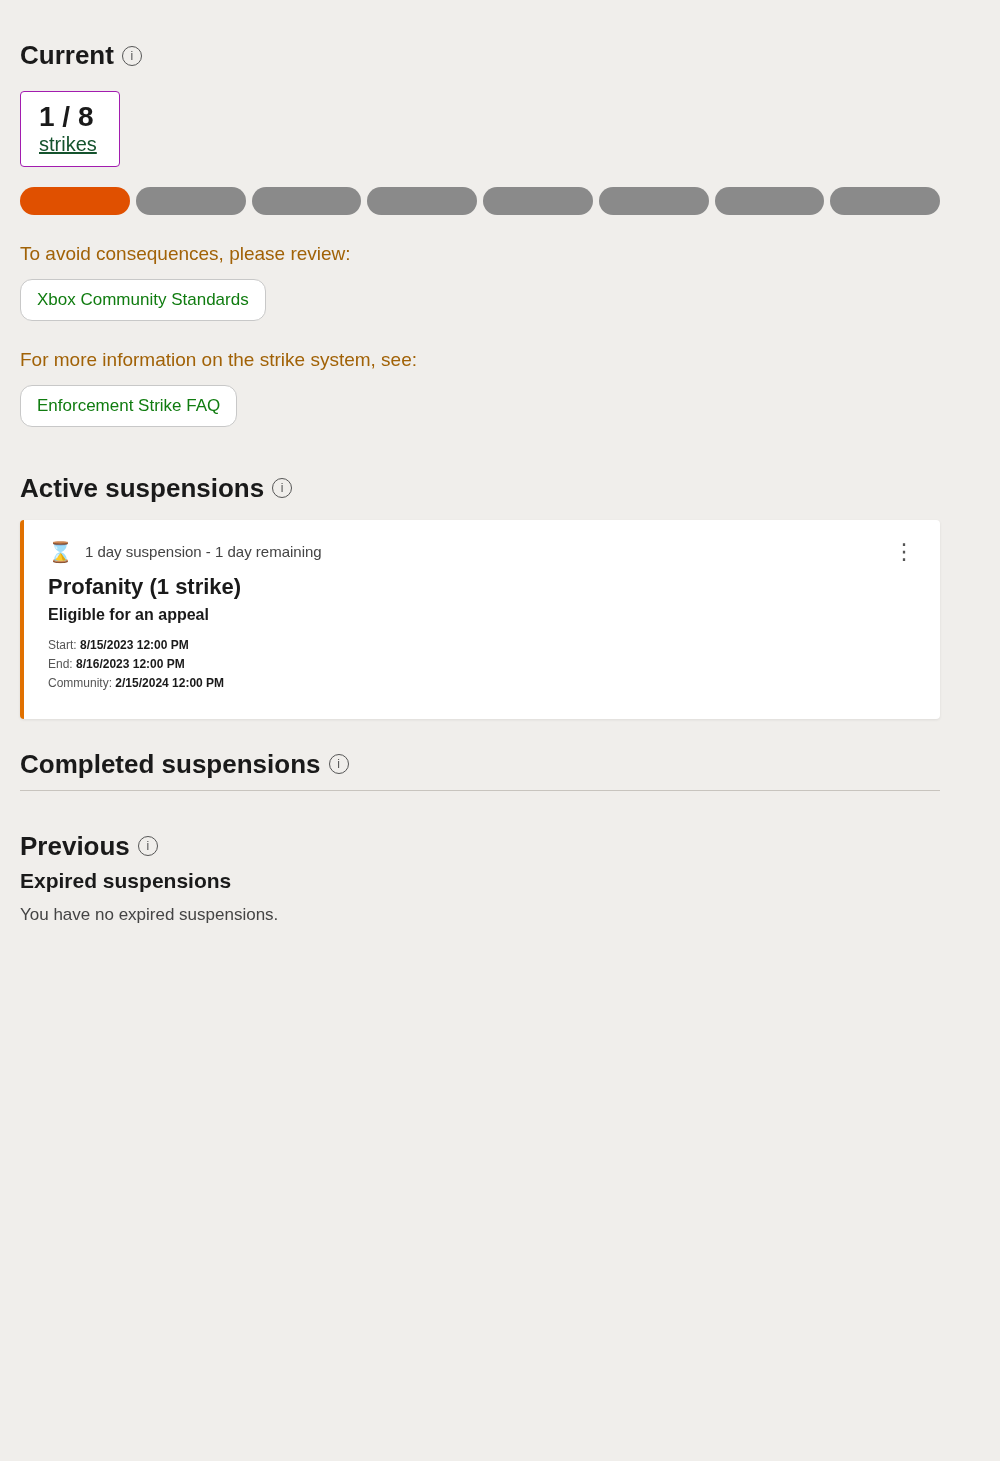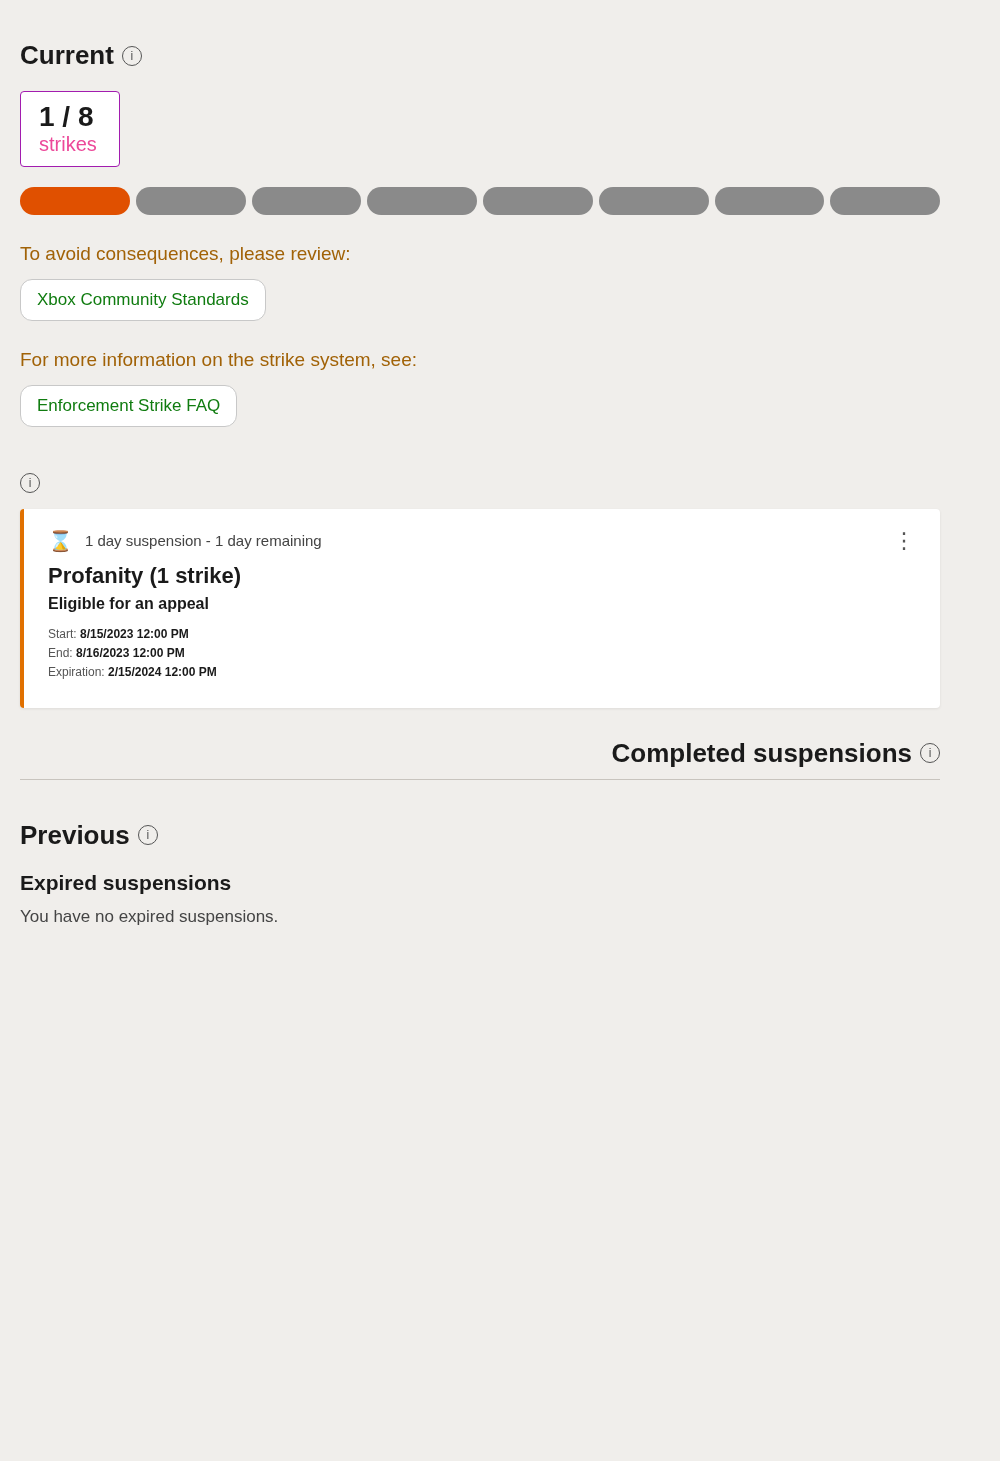--- a/index.html
+++ b/index.html
@@ -60,21 +60,22 @@
     .strikes-badge .fraction {
       font-size: 28px;
       font-weight: 600;
       color: #1a1a1a;
       line-height: 1.1;
     }
 
     .strikes-badge .label {
       font-size: 20px;
       font-weight: 500;
-      color: #ec4899;
+      color: #14532d;
+      text-decoration: underline;
     }
 
     
     .progress-bar-container {
       display: flex;
       gap: 6px;
       margin-bottom: 28px;
       align-items: center;
     }
 
@@ -244,20 +245,21 @@
     
     <p class="review-text">To avoid consequences, please review:</p>
     <a class="link-button">Xbox Community Standards</a>
 
     <p class="review-text">For more information on the strike system, see:</p>
     <a class="link-button">Enforcement Strike FAQ</a>
   </div>
 
   <div style="margin-top: 10px;">
     <div class="section-title" style="margin-bottom: 16px;">
+      <span>Active suspensions</span>
       <span class="info-icon">i</span>
     </div>
 
     <div class="suspension-card">
       <div class="card-header">
         <div class="card-header-left">
           <span class="hourglass-icon">⌛</span>
           <span class="suspension-timer">1 day suspension - 1 day remaining</span>
         </div>
         <span class="more-icon">⋮</span>
@@ -268,37 +270,37 @@
 
       <div class="suspension-detail">
         <span class="detail-label">Start: </span>
         <span class="detail-value">8/15/2023 12:00 PM</span>
       </div>
       <div class="suspension-detail">
         <span class="detail-label">End: </span>
         <span class="detail-value">8/16/2023 12:00 PM</span>
       </div>
       <div class="suspension-detail">
-        <span class="detail-label">Expiration: </span>
+        <span class="detail-label">Community: </span>
         <span class="detail-value">2/15/2024 12:00 PM</span>
       </div>
     </div>
   </div>
 
   <div>
-    <div class="section-title" style="margin-bottom: 0; justify-content: flex-end;">
+    <div class="section-title" style="margin-bottom: 0;">
       <span>Completed suspensions</span>
       <span class="info-icon">i</span>
     </div>
   </div>
 
   <hr class="divider">
 
   <div>
-    <div class="section-title" style="margin-bottom: 20px;">
+    <div class="section-title" style="margin-bottom: 7px;">
       <span>Previous</span>
       <span class="info-icon">i</span>
     </div>
 
     <div>
       <div class="subsection-title">Expired suspensions</div>
       <p class="no-items-text">You have no expired suspensions.</p>
     </div>
   </div>
 

